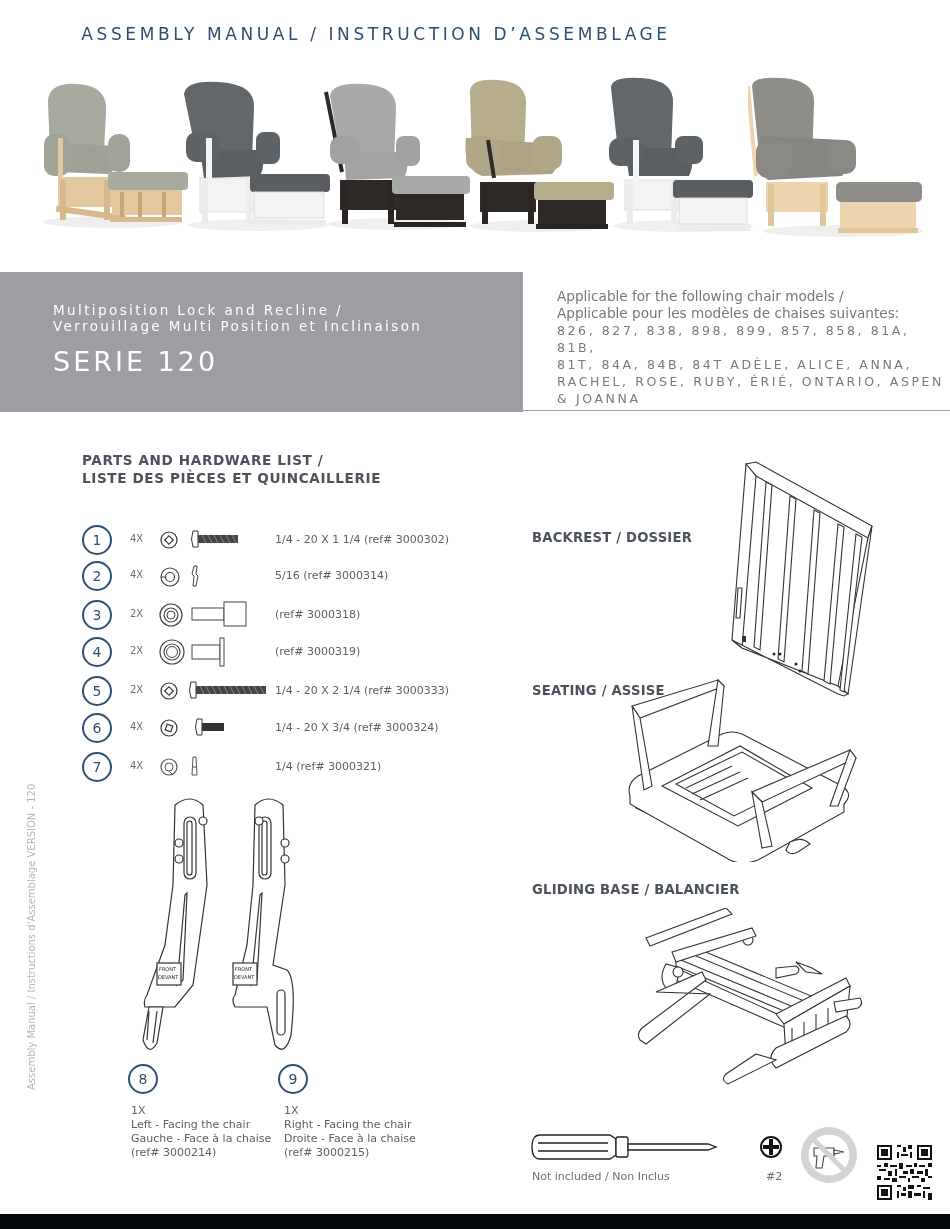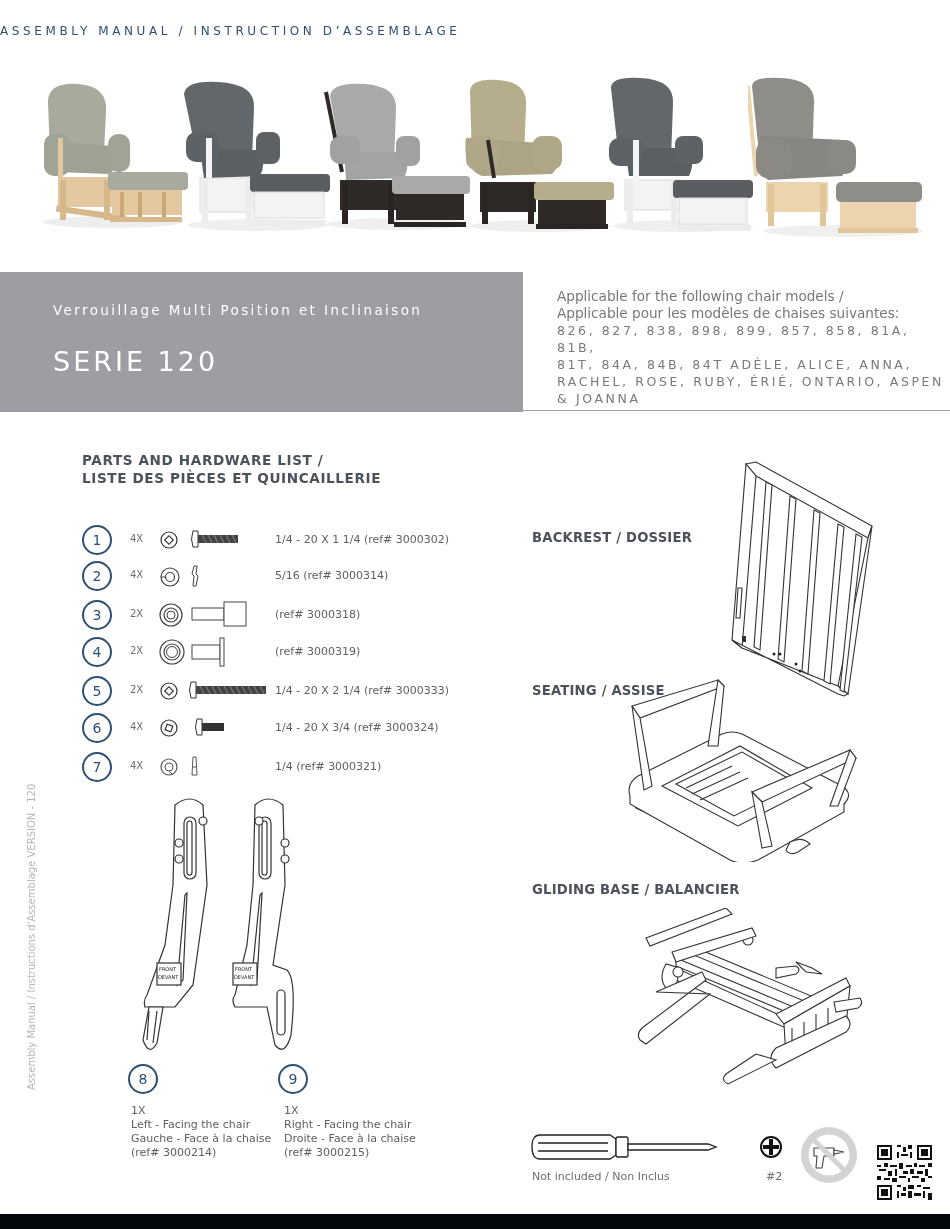--- a/index.html
+++ b/index.html
@@ -1,21 +1,21 @@
 <!DOCTYPE html>
 <html><head>
 <meta charset="utf-8">
 <style>
   * { box-sizing: border-box; margin: 0; padding: 0; }
   html, body { width: 950px; height: 1229px; background: #ffffff; overflow: hidden; }
   body { position: relative; font-family: "DejaVu Sans", sans-serif; color: #4a4f57; }
 
   .title {
-    position: absolute; left: 0; top: 24px; width: 752px; text-align: left;
-    font-family: "DejaVu Sans", sans-serif; font-size: 12px; letter-spacing: 3.6px;
+    position: absolute; left: 0; top: 24px; width: 752px; text-align: center;
+    font-family: "DejaVu Sans", sans-serif; font-size: 17px; letter-spacing: 3.6px;
     color: #2e4f74; font-weight: normal;
   }
 
   
   .chairs { position: absolute; left: 0; top: 70px; width: 950px; height: 195px; }
   .chair { position: absolute; }
   .chair svg { display: block; }
 
   
   .band { position: absolute; left: 0; top: 272px; width: 523px; height: 140px; background: #9d9ea3; }
@@ -158,20 +158,21 @@
       <rect x="78" y="64" width="30" height="34" rx="10" fill="#8a8984"></rect>
       <rect x="88" y="106" width="86" height="20" rx="5" fill="#8e8d88"></rect>
       <rect x="92" y="126" width="76" height="26" fill="#ecd5ae"></rect>
       <rect x="90" y="152" width="80" height="5" fill="#e0c698"></rect>
     </svg>
   </div>
 </div>
 
 <div class="band">
   <div class="sub">
+    <div>Multiposition Lock and Recline /</div>
     <div>Verrouillage Multi Position et Inclinaison</div>
   </div>
   <div class="series">SERIE 120</div>
 </div>
 
 <div class="models">
   <div class="cap">Applicable for the following chair models /</div>
   <div class="cap">Applicable pour les modèles de chaises suivantes:</div>
   <div class="list">826, 827, 838, 898, 899, 857, 858, 81A, 81B,</div>
   <div class="list">81T, 84A, 84B, 84T ADÈLE, ALICE, ANNA,</div>

